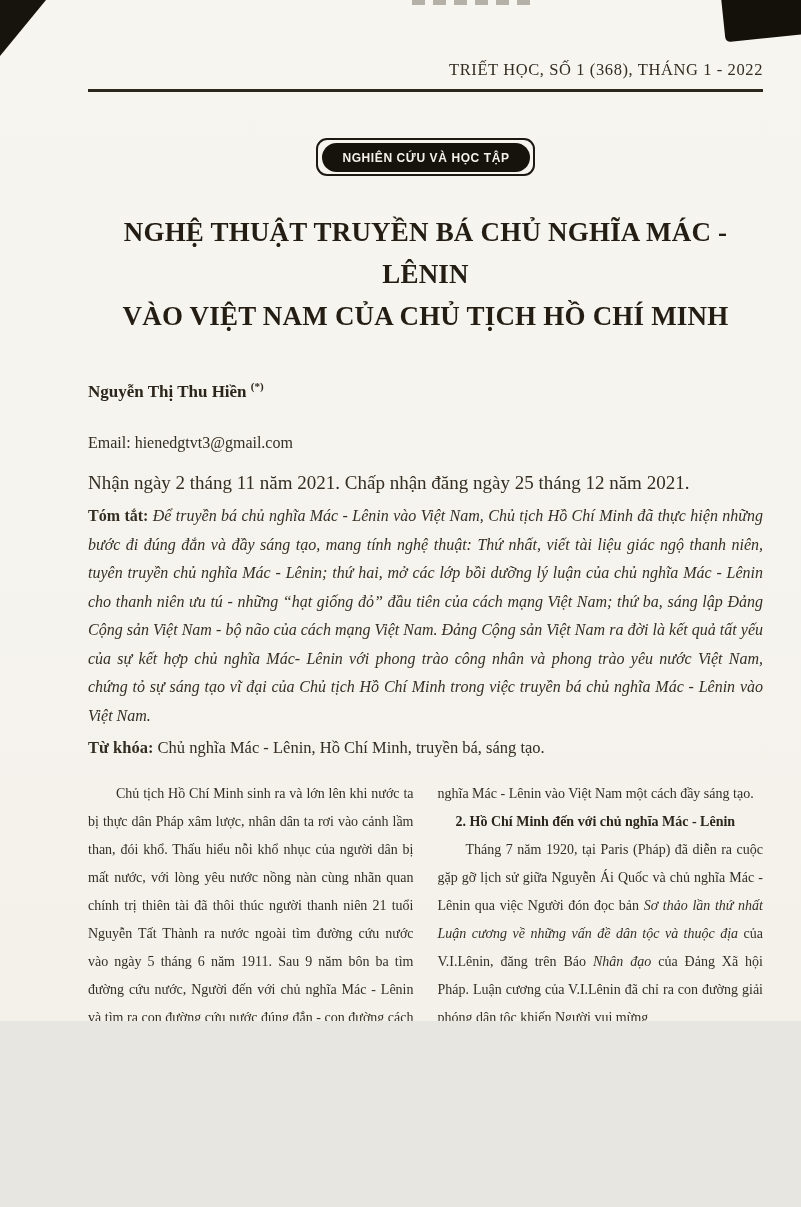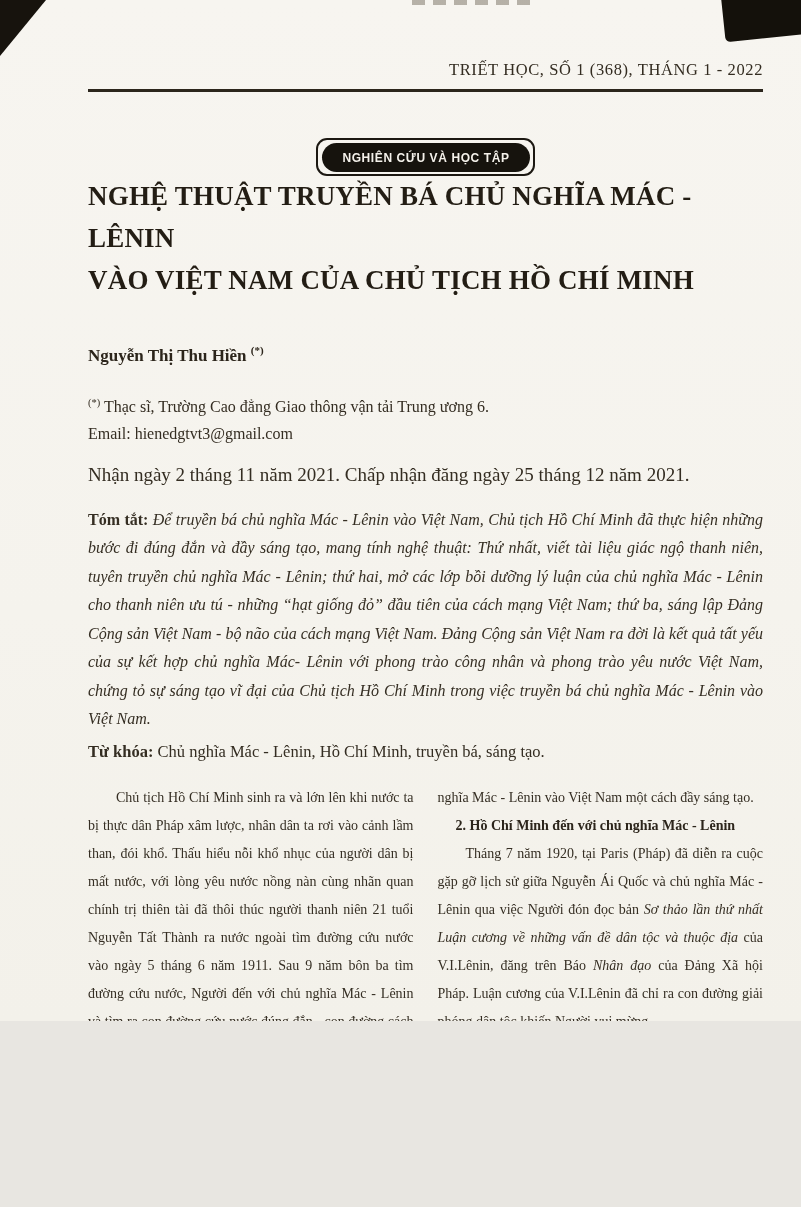--- a/index.html
+++ b/index.html
@@ -67,20 +67,22 @@
     color: #f4f1ea;
     font-family: "Liberation Sans", "DejaVu Sans", sans-serif;
     font-weight: bold;
     font-size: 12px;
     letter-spacing: .6px;
     border-radius: 16px;
     padding: 8px 20px 7px;
     white-space: nowrap;
   }
   .article-title {
+    margin-top: 36px;
+    text-align: center;
     font-size: 27px;
     line-height: 1.55;
     font-weight: bold;
     color: #231d14;
     letter-spacing: .2px;
   }
   .author-line {
     margin-top: 42px;
     font-size: 17px;
     font-weight: bold;
@@ -93,21 +95,21 @@
     line-height: 1.7;
     color: #342d22;
   }
   .footnote sup { font-size: 10.5px; }
   .dates-line {
     margin-top: 16px;
     font-size: 19px;
     color: #342d22;
   }
   .abstract {
-    margin-top: 20px;
+    margin-top: 8px;
     font-size: 16px;
     line-height: 28.5px;
     text-align: justify;
     color: #352e23;
   }
   .abstract .label { font-weight: bold; font-style: normal; }
   .abstract .abs-text { font-style: italic; }
   .keywords {
     margin-top: 8px;
     font-size: 16.5px;
@@ -158,21 +160,20 @@
 
     <div class="badge-wrap">
       <div class="badge-inner">NGHIÊN CỨU VÀ HỌC TẬP</div>
     </div>
 
     <h1 class="article-title"><span>NGHỆ THUẬT TRUYỀN BÁ CHỦ NGHĨA MÁC - LÊNIN</span><br><span>VÀO VIỆT NAM CỦA CHỦ TỊCH HỒ CHÍ MINH</span></h1>
 
     <div class="author-line"><span>Nguyễn Thị Thu Hiền</span> <sup>(*)</sup></div>
 
     <div class="footnote">
-      <div><sup>(*)</sup> <span>Thạc sĩ, Trường Cao đẳng Giao thông vận tải Trung ương 6.</span></div>
       <div>Email: hienedgtvt3@gmail.com</div>
     </div>
 
     <div class="dates-line">Nhận ngày 2 tháng 11 năm 2021. Chấp nhận đăng ngày 25 tháng 12 năm 2021.</div>
 
     <p class="abstract"><span class="label">Tóm tắt:</span> <span class="abs-text">Để truyền bá chủ nghĩa Mác - Lênin vào Việt Nam, Chủ tịch Hồ Chí Minh đã thực hiện những bước đi đúng đắn và đầy sáng tạo, mang tính nghệ thuật: Thứ nhất, viết tài liệu giác ngộ thanh niên, tuyên truyền chủ nghĩa Mác - Lênin; thứ hai, mở các lớp bồi dưỡng lý luận của chủ nghĩa Mác - Lênin cho thanh niên ưu tú - những “hạt giống đỏ” đầu tiên của cách mạng Việt Nam; thứ ba, sáng lập Đảng Cộng sản Việt Nam - bộ não của cách mạng Việt Nam. Đảng Cộng sản Việt Nam ra đời là kết quả tất yếu của sự kết hợp chủ nghĩa Mác- Lênin với phong trào công nhân và phong trào yêu nước Việt Nam, chứng tỏ sự sáng tạo vĩ đại của Chủ tịch Hồ Chí Minh trong việc truyền bá chủ nghĩa Mác - Lênin vào Việt Nam.</span></p>
 
     <p class="keywords"><span class="label">Từ khóa:</span> <span>Chủ nghĩa Mác - Lênin, Hồ Chí Minh, truyền bá, sáng tạo.</span></p>
 
     <div class="columns">

